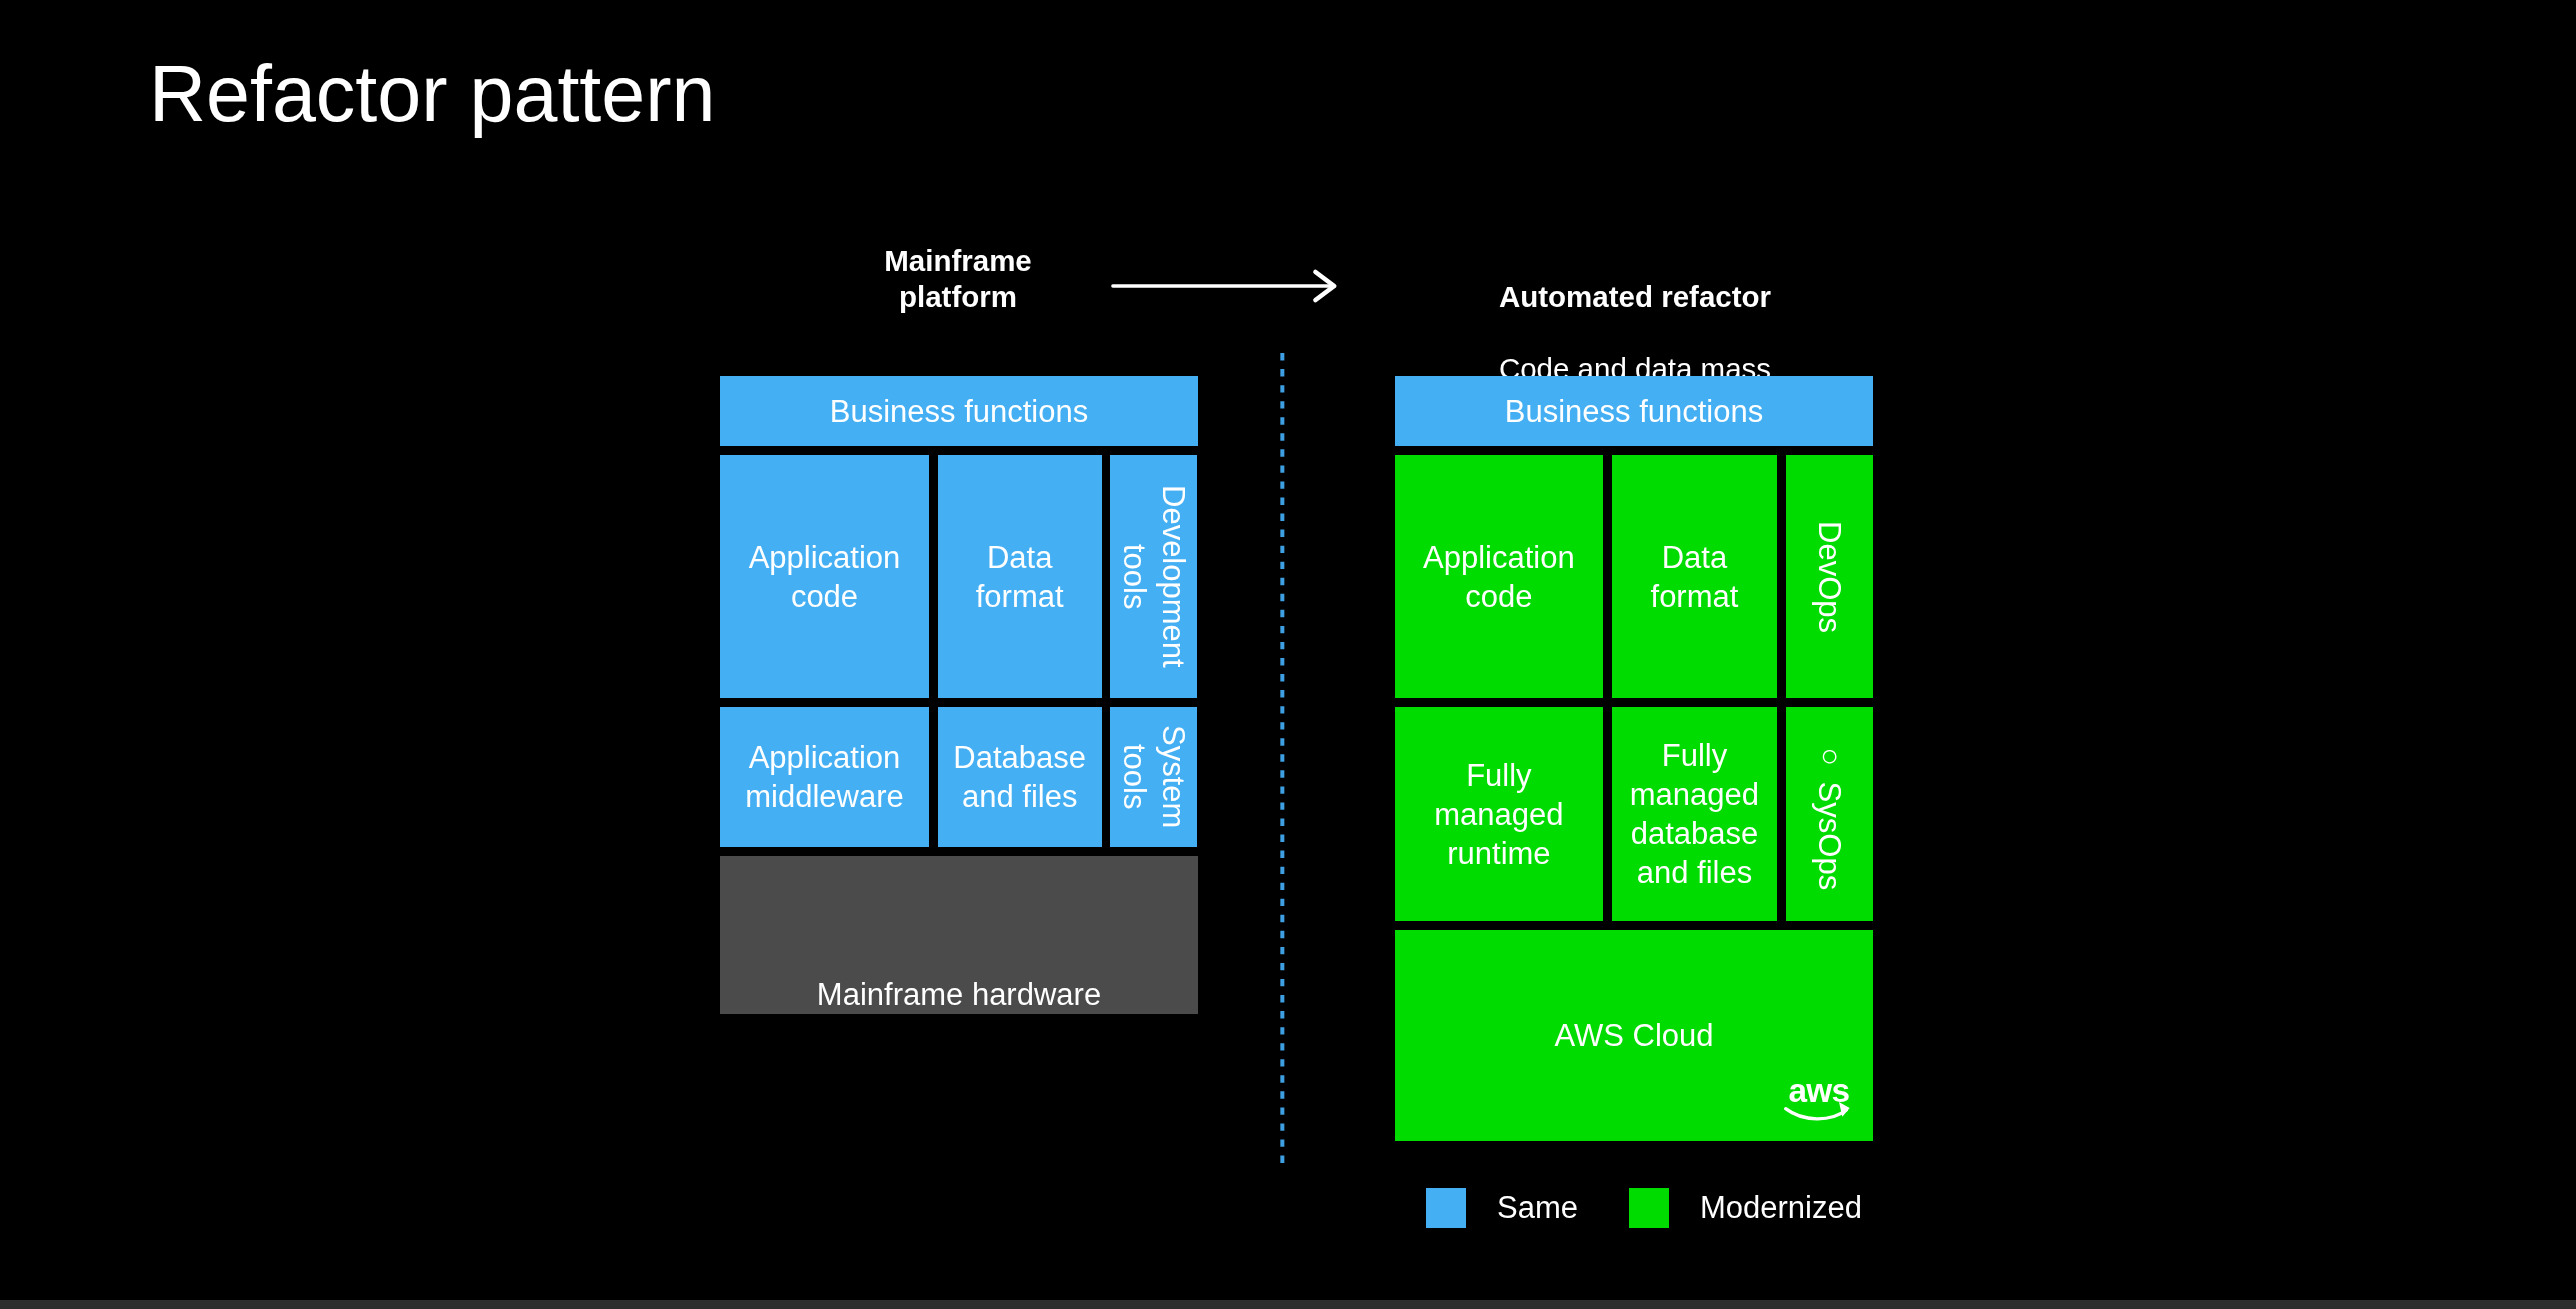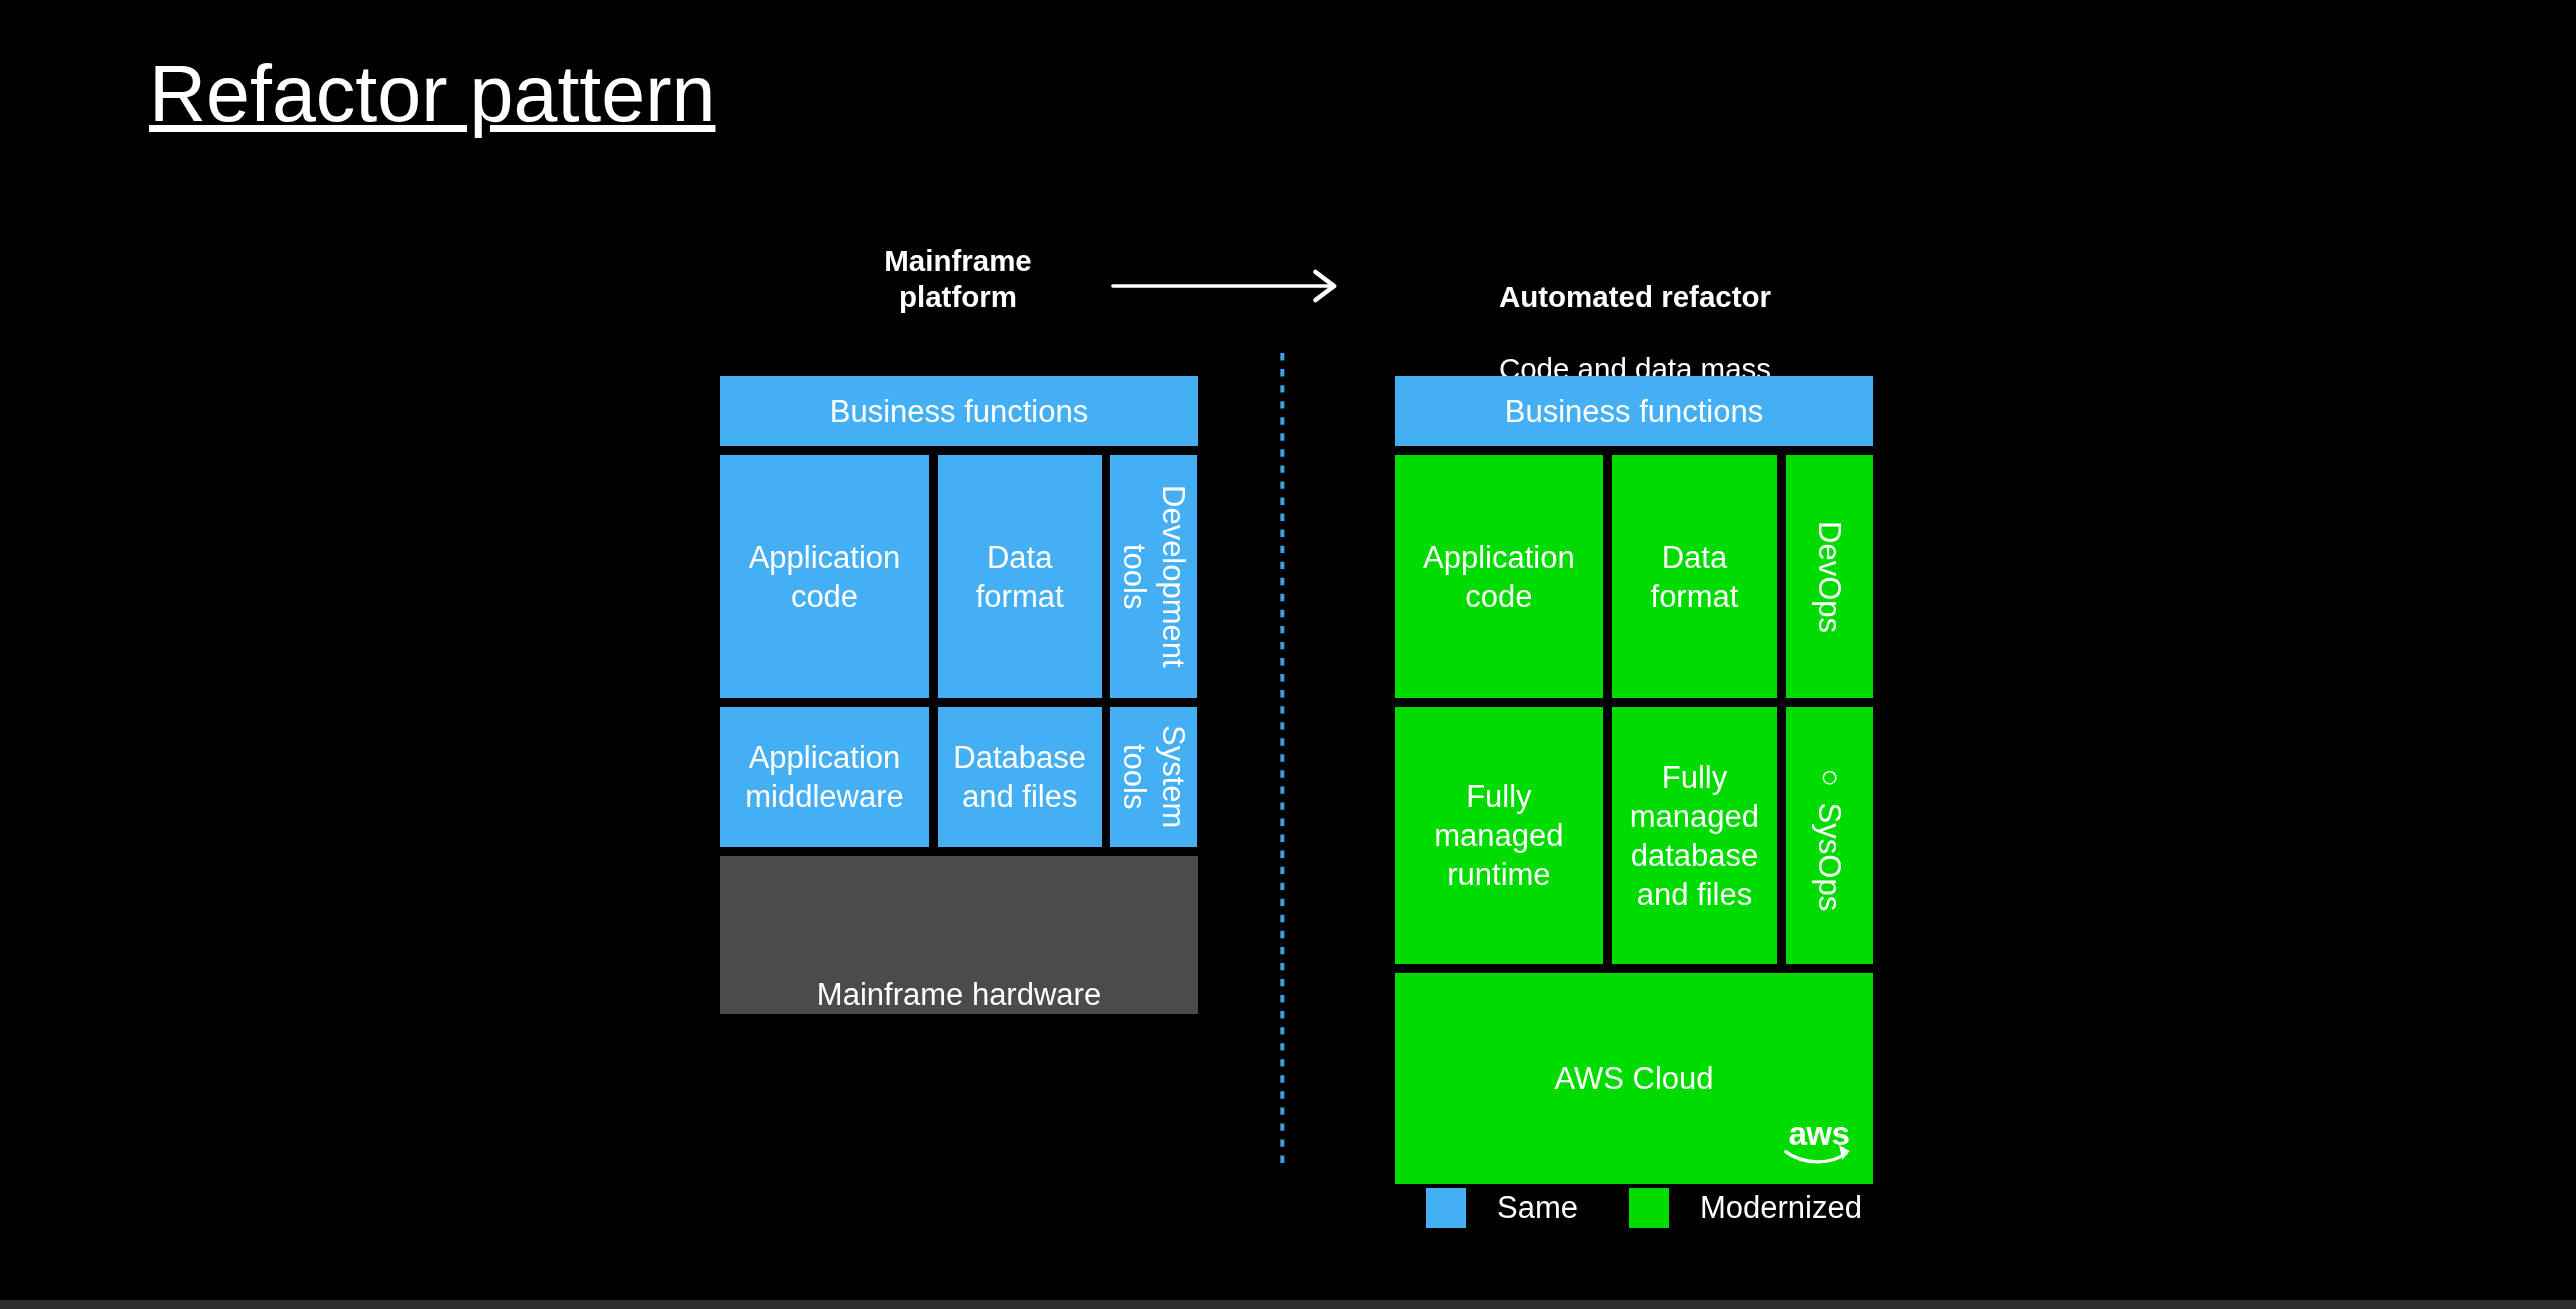--- a/index.html
+++ b/index.html
@@ -2,42 +2,42 @@
 <html style="font-size:10.7px"><head>
 <meta charset="utf-8">
 <style>
   html,body{margin:0;padding:0;background:#000;}
   body{width:2576px;height:1309px;position:relative;overflow:hidden;
        font-family:"Liberation Sans", sans-serif;color:#fff;}
   .abs{position:absolute;}
 
   
   .page-title{left:149px;top:48px;font-size:79px;font-weight:400;letter-spacing:0px;
-              white-space:nowrap;text-decoration:underline;}
+              white-space:nowrap;}
 
   
   .col-heading{font-size:29.5px;line-height:36px;text-align:center;white-space:pre-line;}
   .col-heading .bold{font-weight:700;}
   .left-heading{left:757px;top:243px;width:402px;font-weight:700;}
   .right-heading{left:1434px;top:243px;width:402px;}
 
   
   .stack{display:flex;flex-direction:column;gap:9px;}
   .left-stack{left:720px;top:376px;width:478px;}
   .right-stack{left:1395px;top:376px;width:478px;}
   .row{display:flex;gap:8.7px;}
   .box{display:flex;align-items:center;justify-content:center;text-align:center;}
   .box-label{font-size:31px;line-height:39px;white-space:pre-line;}
   .blue{background:#45AFF4;}
   .green{background:#00DB00;}
   .gray{background:#4B4B4B;}
   .h-header{height:70px;}
   .h-row1{height:243px;}
   .h-row2-left{height:140px;}
-  .h-row2-right{height:257px;border-radius:8px;}
+  .h-row2-right{height:214px;border-radius:8px;}
   .h-os{height:63px;}
   .h-hw{height:158px;align-items:flex-end;}
   .h-cloud{height:211px;}
   .w-col1-l{width:209px;} .w-col2-l{width:164px;} .w-col3-l{width:87px;}
   .w-col1-r{width:208px;} .w-col2-r{width:166px;} .w-col3-r{width:87px;}
   .vert .box-label{writing-mode:vertical-rl;text-align:center;}
   .cloud-box{position:relative;}
 
   
   .divider{left:1279px;top:352px;}

